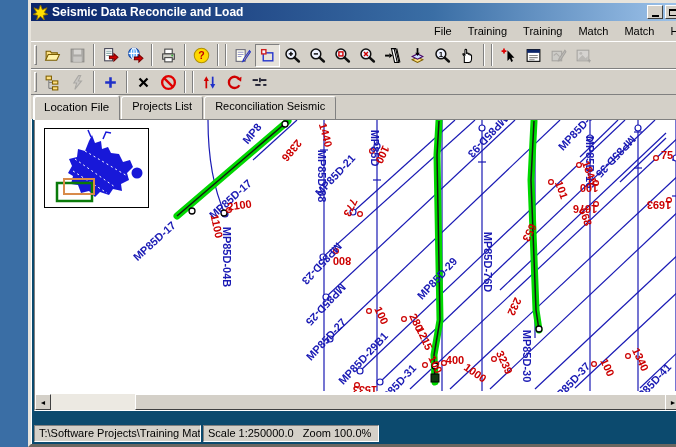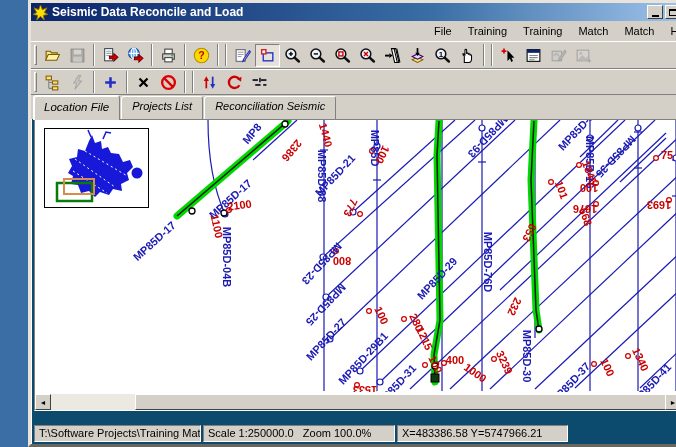--- a/index.html
+++ b/index.html
@@ -31,21 +31,21 @@
   .grip{width:3px;height:20px;margin:0 3px 0 2px;border:1px solid;border-color:#fff #808080 #808080 #fff;}
   .tbtn{width:25px;height:23px;display:flex;align-items:center;justify-content:center;background:transparent;}
   .tbtn.pressed{border:1px solid;border-color:#808080 #fff #fff #808080;background:#e6e2da;}
   .sep{width:2px;height:22px;margin:0 3px;border-left:1px solid #808080;border-right:1px solid #fff;}
   .tbtn svg{display:block;}
   .disabled{filter:grayscale(1);opacity:.55;}
   
   .tabstrip{height:24px;display:flex;align-items:flex-end;padding-left:2px;background:#d4d0c8;position:relative;z-index:3;}
   .tab{padding:3px 10px 19px 10px;margin-right:1px;background:#d4d0c8;
     border:1px solid #808080;border-bottom:none;border-top-color:#fff;border-left-color:#fff;
-    border-radius:3px 3px 0 0;height:19px;white-space:nowrap;font-style:italic;}
+    border-radius:3px 3px 0 0;height:19px;white-space:nowrap;}
   .tab.active{height:23px;padding-top:5px;font-size:11.5px;margin-bottom:-1px;
     box-shadow:inset 1px 1px 0 #fff;z-index:4;position:relative;background:#d4d0c8;}
   
   .map-frame{position:relative;margin:0 3px;height:292px;background:#fff;
     border:1px solid;border-color:#808080 #fff #fff #808080;overflow:hidden;z-index:2;}
   .map-canvas{position:absolute;left:0;top:0;background:#fff;}
   .overview{position:absolute;left:9px;top:8px;width:105px;height:80px;background:#fff;
     border:1px solid #000;}
   .vscroll{position:absolute;right:0;top:0;width:16px;bottom:16px;background:#ece9e2;}
   .hscroll{position:absolute;left:0;bottom:0;height:16px;right:16px;background:#ece9e2;}
@@ -466,18 +466,17 @@
       <div class="sb-thumb" style="left:100px;top:0;height:16px;width:532px"></div>
       <div class="sb-btn" style="right:0;top:0">
           <span>►</span>
         </div>
     </div>
     <div class="corner"></div>
   </div>
 
   <div class="statusbar">
     <span class="spanel" style="width:167px">T:\Software Projects\Training Mat</span>
-    <span class="spanel" style="width:192px"><span>Scale 1:250000.0</span>&nbsp;&nbsp;&nbsp;<span>Zoom 100.0%</span></span>
-    <span class="spanel" style="width:171px">X=483386.58 Y=5747966.21</span>
+    <span class="spanel" style="width:176px"><span>Scale 1:250000.0</span>&nbsp;&nbsp;&nbsp;<span>Zoom 100.0%</span></span>
     <span class="grip-corner"></span>
   </div>
 
 </div>
 
 </body></html>

